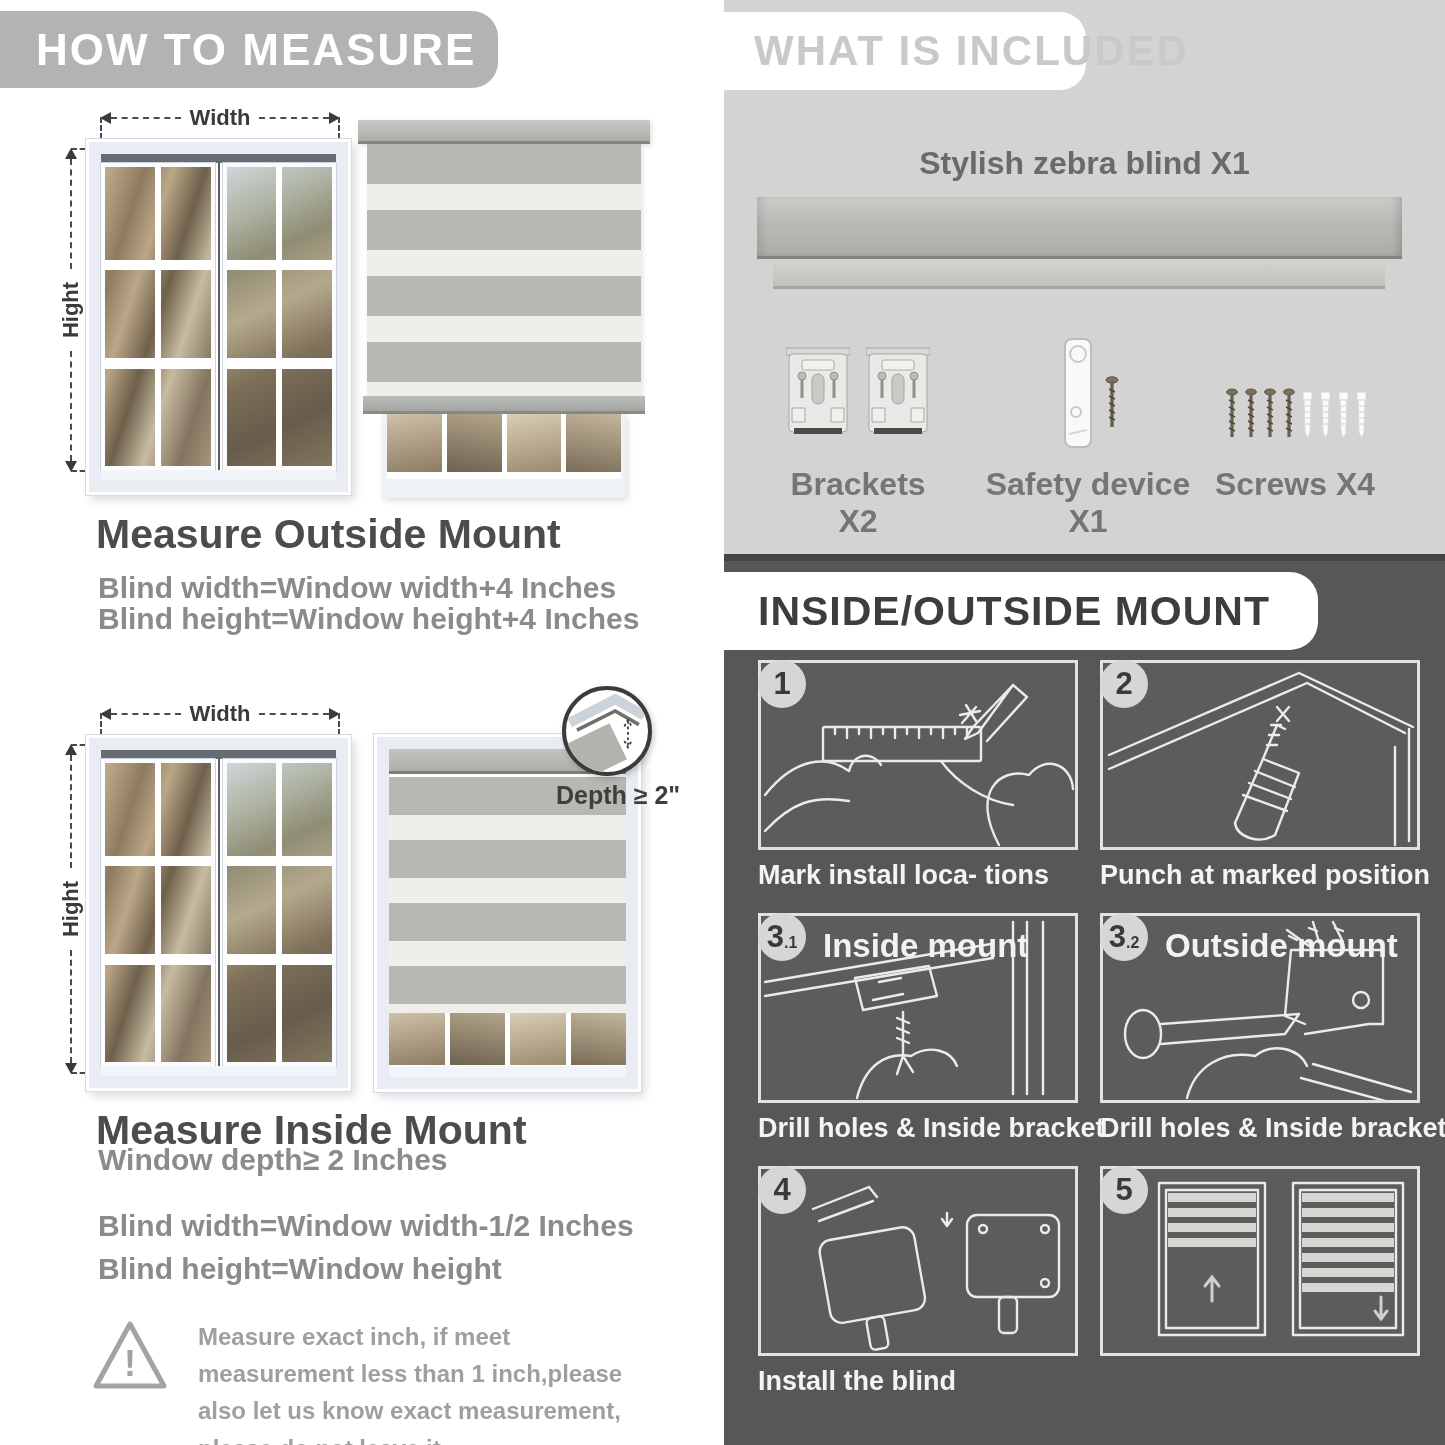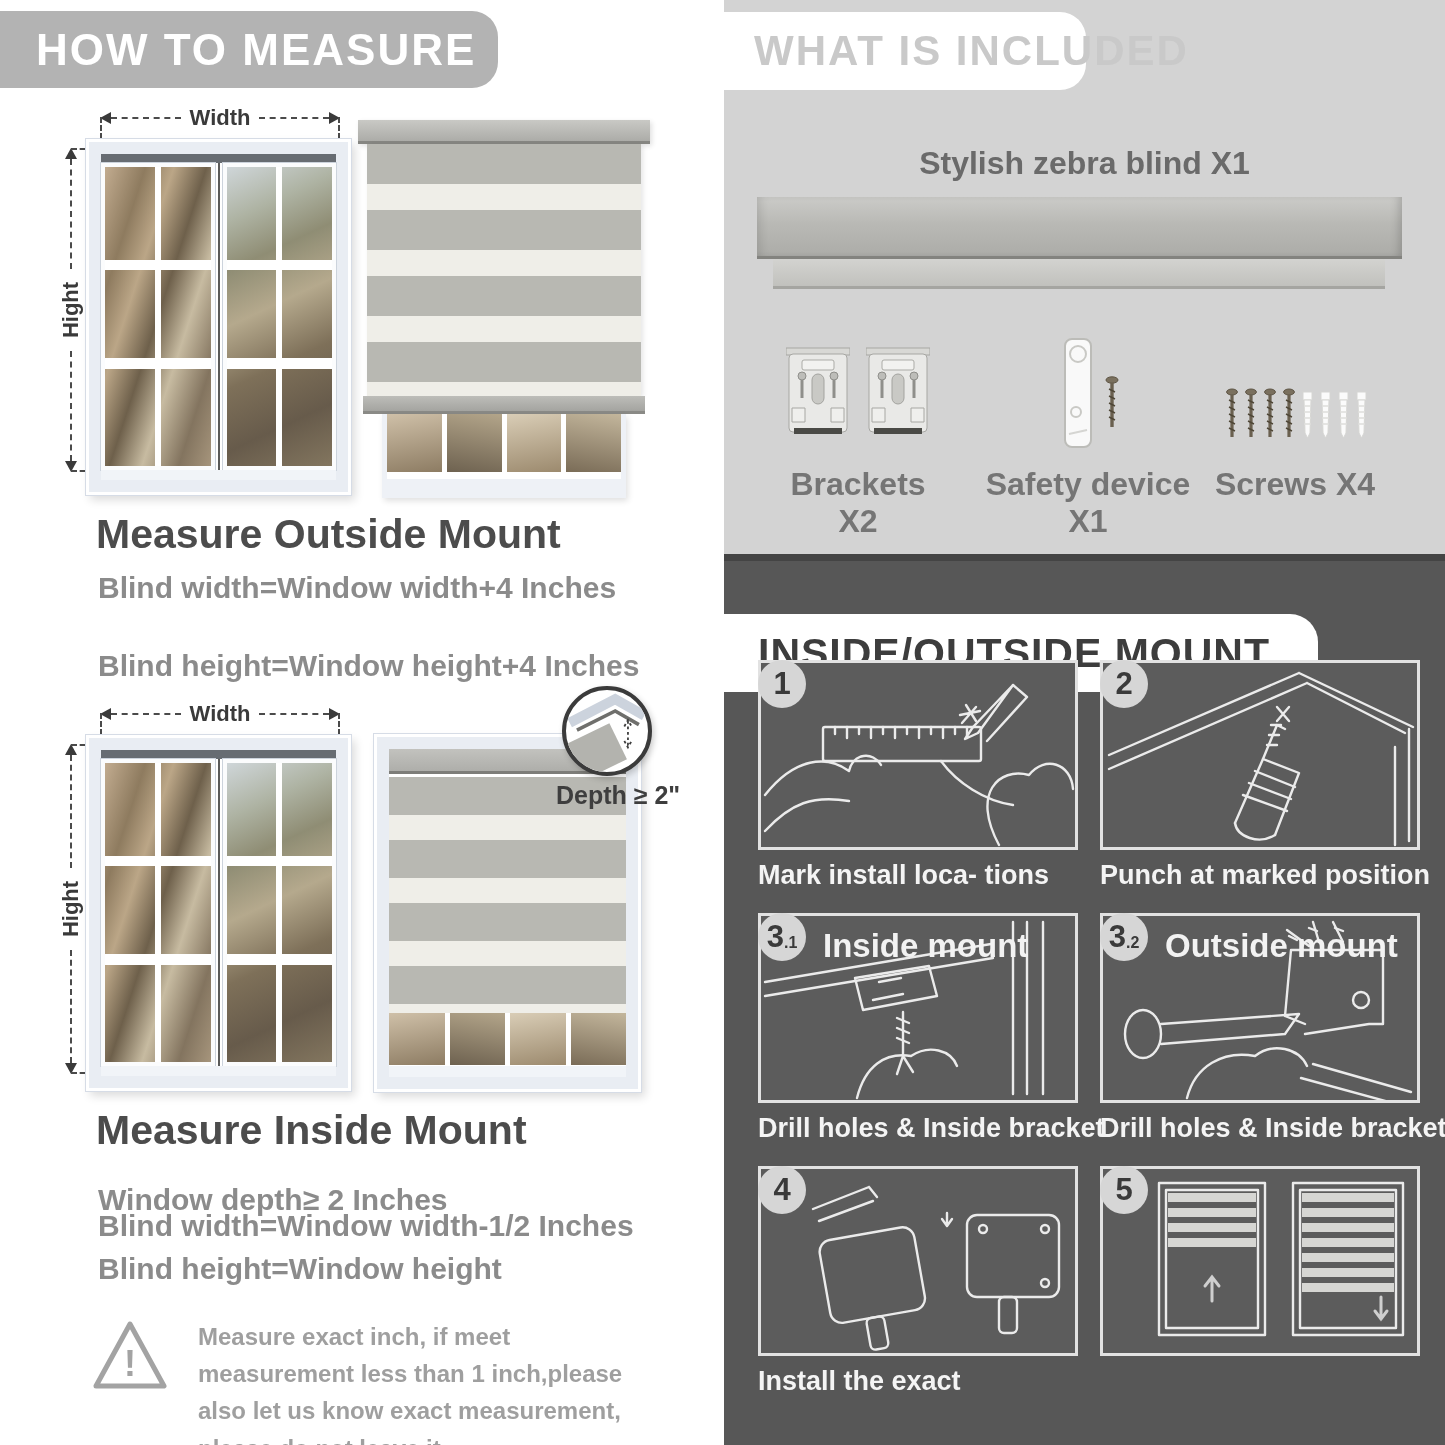--- a/index.html
+++ b/index.html
@@ -91,21 +91,21 @@
     border-bottom:3px solid #83837f;box-shadow:inset -8px 0 10px -5px rgba(0,0,0,.18), inset 8px 0 10px -5px rgba(0,0,0,.12);}
   .bar-lip{position:absolute;left:773px;top:259px;width:612px;height:30px;
     background:linear-gradient(180deg,#d3d3d0,#c1c1bd);border-bottom:3px solid #a5a5a1;}
   .kit-item{position:absolute;}
   .item-label{position:absolute;top:466px;font-size:32px;font-weight:bold;color:#757575;text-align:center;}
 
   .dark-sec{position:absolute;left:724px;top:554px;width:721px;height:891px;background:#575757;}
   .dark-sec::before{content:"";position:absolute;left:0;top:0;right:0;height:7px;background:#444444;}
   .banner-mount{position:absolute;left:724px;top:572px;width:594px;height:78px;background:#ffffff;
     border-radius:0 28px 28px 0;display:flex;align-items:center;padding-left:34px;
-    color:#3d3d3d;font-size:41px;font-weight:bold;letter-spacing:1px;white-space:nowrap;margin-top:42px;}
+    color:#3d3d3d;font-size:41px;font-weight:bold;letter-spacing:1px;white-space:nowrap;}
   .steps{position:absolute;left:758px;top:660px;width:662px;display:grid;
     grid-template-columns:320px 320px;column-gap:22px;row-gap:22px;}
   .step{width:320px;}
   .sbox{position:relative;height:190px;background:#5c5c5c;border:3px solid #e2e2e2;}
   .badge{position:absolute;top:-3px;left:-3px;width:48px;height:48px;border-radius:50%;background:#d6d6d6;
     color:#3a3a3a;font-weight:bold;display:flex;align-items:center;justify-content:center;z-index:2;}
   .badge-main{font-size:31px;}
   .badge-sub{font-size:16px;margin-top:12px;}
   .step-title{position:absolute;top:11px;left:62px;color:#f2f2f2;font-weight:bold;font-size:33px;z-index:2;white-space:nowrap;}
   .caption{margin-top:10px;color:#f4f4f4;font-weight:bold;font-size:27px;white-space:nowrap;}
@@ -155,21 +155,21 @@
         <div class="upane"></div>
         <div class="upane"></div>
         <div class="upane"></div>
       </div>
       <div class="usill"></div>
     </div>
   </div>
 
   <div class="h-measure-title" style="left:96px;top:511px;">Measure Outside Mount</div>
   <div class="formula" style="left:98px;top:566px;">Blind width=Window width+4 Inches</div>
-  <div class="formula" style="left:98px;top:644px;">Blind height=Window height+4 Inches</div>
+  <div class="formula" style="left:98px;top:597px;">Blind height=Window height+4 Inches</div>
 
   <div class="measure-h" style="left:100px;top:703px;width:240px;">
     <span class="arr-l"></span>
     <span class="mh-line"></span>
     <span class="mh-label">Width</span>
     <span class="mh-line"></span>
     <span class="arr-r"></span>
   </div>
   <div class="measure-v" style="left:58px;top:744px;height:330px;">
     <span class="arr-u"></span>
@@ -207,21 +207,21 @@
     <svg viewBox="0 0 90 90" width="82" height="82">
       <path d="M4 36 L54 10 L86 28" stroke="#ccd3dd" stroke-width="11" fill="none"></path>
       <path d="M12 44 L54 23 L80 38" stroke="#6f6f6c" stroke-width="4" fill="none"></path>
       <rect x="6" y="46" width="54" height="44" fill="#b3b3ae" transform="rotate(-26 33 68)"></rect>
       <path d="M68 34 v28 M64 40 l4 -7 4 7 M64 56 l4 7 4 -7" stroke="#3f3f3f" stroke-width="2" stroke-dasharray="3 3" fill="none"></path>
     </svg>
   </div>
   <div class="depth-label">Depth ≥ 2"</div>
 
   <div class="h-measure-title" style="left:96px;top:1107px;">Measure Inside Mount</div>
-  <div class="formula" style="left:98px;top:1178px;">Window depth≥ 2 Inches</div>
+  <div class="formula" style="left:98px;top:1138px;">Window depth≥ 2 Inches</div>
   <div class="formula" style="left:98px;top:1204px;">Blind width=Window width-1/2 Inches</div>
   <div class="formula" style="left:98px;top:1247px;">Blind height=Window height</div>
 
   <div class="note">
     <svg width="80" height="76" viewBox="0 0 80 76">
       <path d="M40 6 L74 68 L6 68 Z" fill="none" stroke="#a3a3a3" stroke-width="5" stroke-linejoin="round"></path>
       <text x="40" y="58" text-anchor="middle" font-size="36" font-weight="bold" fill="#a3a3a3" font-family="Liberation Sans, sans-serif">!</text>
     </svg>
     <div class="note-text">Measure exact inch, if meet measurement less than 1 inch,please also let us know exact measurement, please do not leave it</div>
   </div>
@@ -442,21 +442,21 @@
             </g>
             <path d="M186 44 v12 M181 50 l5 7 5 -7"></path>
             <rect x="206" y="46" width="92" height="82" rx="10"></rect>
             <circle cx="222" cy="60" r="4"></circle>
               <circle cx="284" cy="60" r="4"></circle>
               <circle cx="284" cy="114" r="4"></circle>
             <rect x="238" y="128" width="18" height="36" rx="5"></rect>
           </g>
         </svg>
       </div>
-      <div class="caption">Install the exact</div>
+      <div class="caption">Install the blind</div>
     </div>
 
     <div class="step">
       <div class="sbox">
         <div class="badge">
           <span class="badge-main">5</span>
             <span class="badge-sub"></span>
         </div>
         <svg class="illus" viewBox="0 0 314 184">
           <g stroke="#ebebeb" stroke-width="2.4" fill="none" stroke-linejoin="round">

